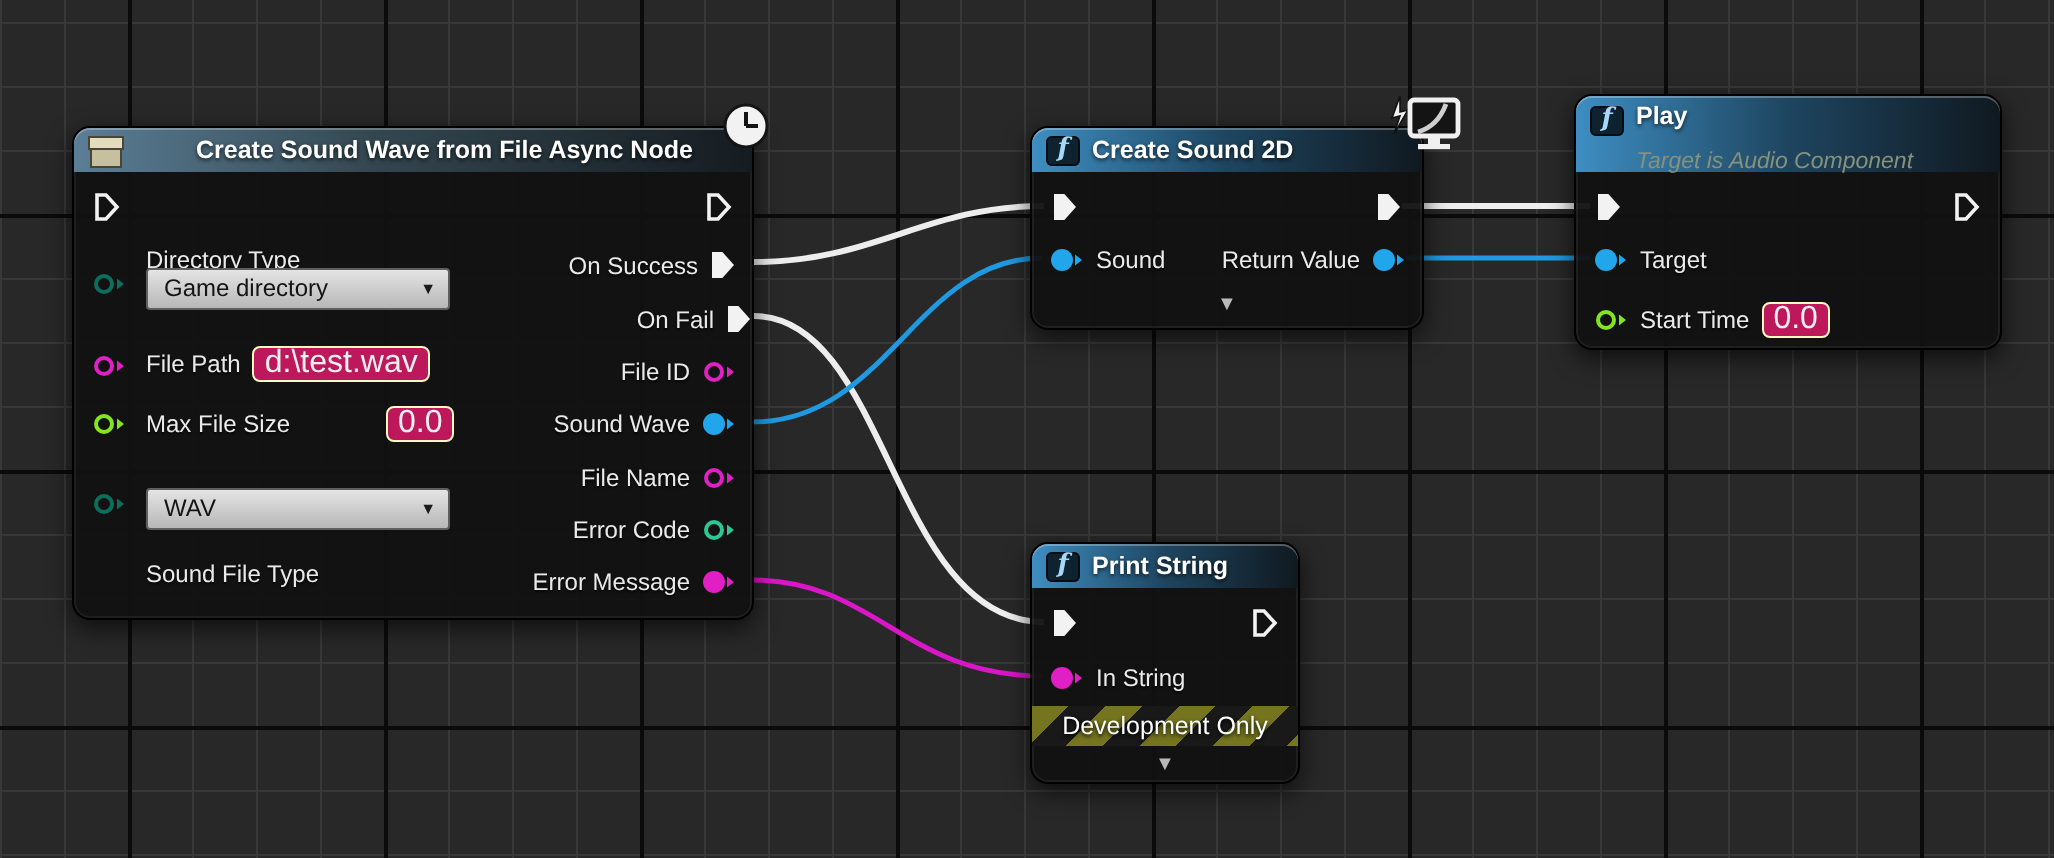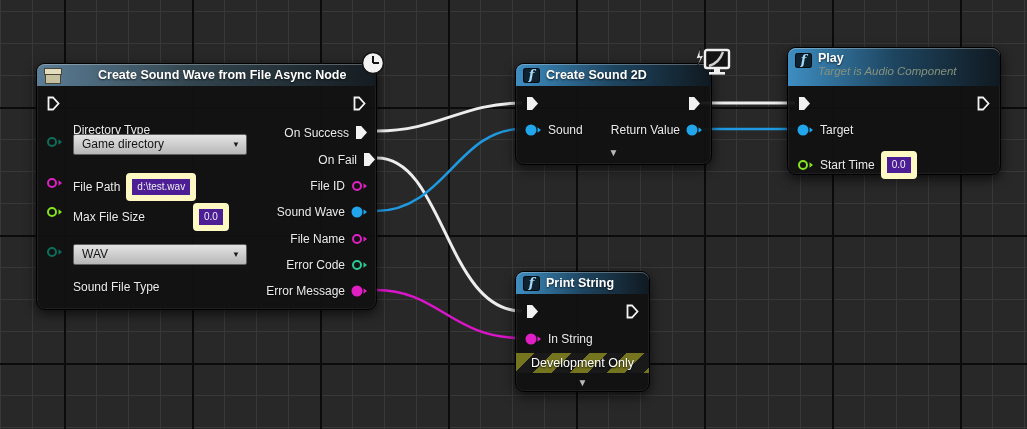--- a/index.html
+++ b/index.html
@@ -26,40 +26,40 @@
     position:absolute;left:0;top:0;right:0;height:22px;
     border-radius:8px 8px 0 0;display:flex;align-items:center;gap:6px;
     padding-left:7px;box-sizing:border-box;
     box-shadow:inset 0 1px 0 rgba(255,255,255,0.28);
   }
   .titlebar.tall{height:38px;align-items:flex-start;padding-top:3px;}
   .async-grad{background:linear-gradient(to right,#5b7e97 0%,#33464f 45%,#151c21 100%);gap:36px;}
   .func-grad{background:linear-gradient(to right,#3e8ec2 0%,#1e4560 50%,#101920 100%);}
   .node-title{color:#fff;font-size:12.5px;font-weight:bold;white-space:nowrap;
     text-shadow:0 1px 2px rgba(0,0,0,0.7);}
-  .subtitle{color:#86927c;font-size:11.5px;font-style:italic;margin-top:0;}
+  .subtitle{color:#86927c;font-size:11.5px;font-style:italic;margin-top:10px;}
   .fbadge{
     display:inline-block;width:17px;height:15px;border-radius:3px;flex:0 0 auto;
     background:#0e2230;color:#a6d8f8;font-family:"DejaVu Serif",serif;
     font-style:italic;font-weight:bold;font-size:13px;line-height:14px;text-align:center;
     box-shadow:inset 0 0 0 1px rgba(0,0,0,0.6);
   }
   .box-icon{position:relative;display:inline-block;width:18px;height:15px;flex:0 0 auto;}
   .box-icon .lid{position:absolute;left:0;top:0;width:16px;height:5px;background:#e3ddbd;border:1px solid #4a4636;}
   .box-icon .body{position:absolute;left:1px;top:6px;width:14px;height:8px;background:#c7c09e;border:1px solid #4a4636;}
   .prow{position:absolute;display:flex;align-items:center;gap:6px;}
   .prow.right{flex-direction:row;}
   .plabel{color:#eaeaea;font-size:12px;white-space:nowrap;text-shadow:0 1px 1px rgba(0,0,0,0.6);}
   .pin{display:block;flex:0 0 auto;}
   .field{
-    background:#4c1d95;border:6px solid #fef9c3;border-radius:4px;
-    color:#efefef;font-size:10px;padding:1px 5px;line-height:14px;white-space:nowrap;
+    background:#be185d;border:1px solid #fef9c3;border-radius:4px;
+    color:#efefef;font-size:16px;padding:1px 5px;line-height:14px;white-space:nowrap;
   }
   .dropdown{
-    position:absolute;width:174px;height:21px;box-sizing:border-box;
+    position:absolute;width:152px;height:21px;box-sizing:border-box;
     background:linear-gradient(#e4e4e4,#b7b7b7);
     border:1px solid #5f5f5f;border-radius:2px;
     color:#141414;font-size:12px;line-height:19px;padding:0 20px 0 8px;
     overflow:hidden;white-space:nowrap;
   }
   .dropdown .caret{position:absolute;right:6px;top:0;line-height:20px;font-size:8px;color:#1a1a1a;}
   .collapse-arrow{position:absolute;color:#b9b9b9;font-size:10px;line-height:10px;}
   .devbanner{
     position:absolute;left:0;right:0;height:20px;
     background:repeating-linear-gradient(135deg,#75751f 0 13px,#191919 13px 26px);

